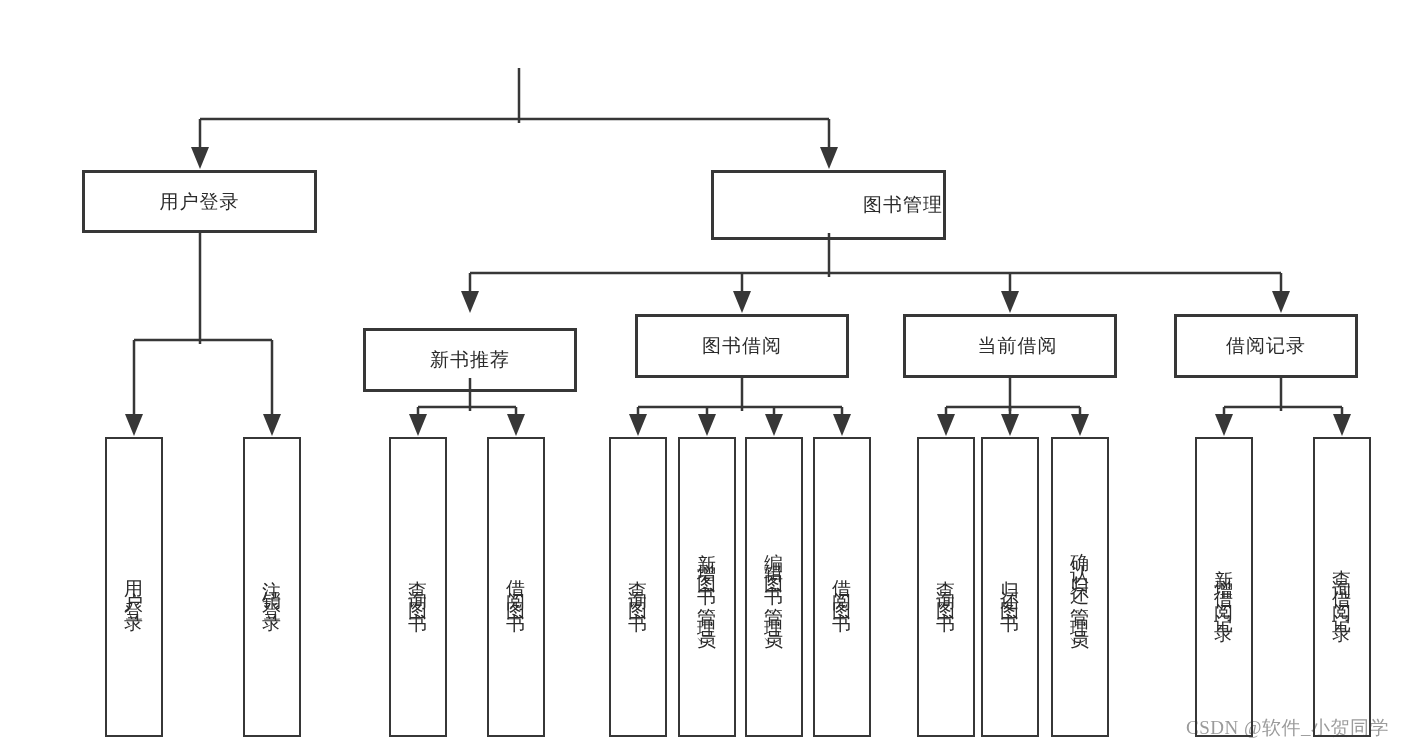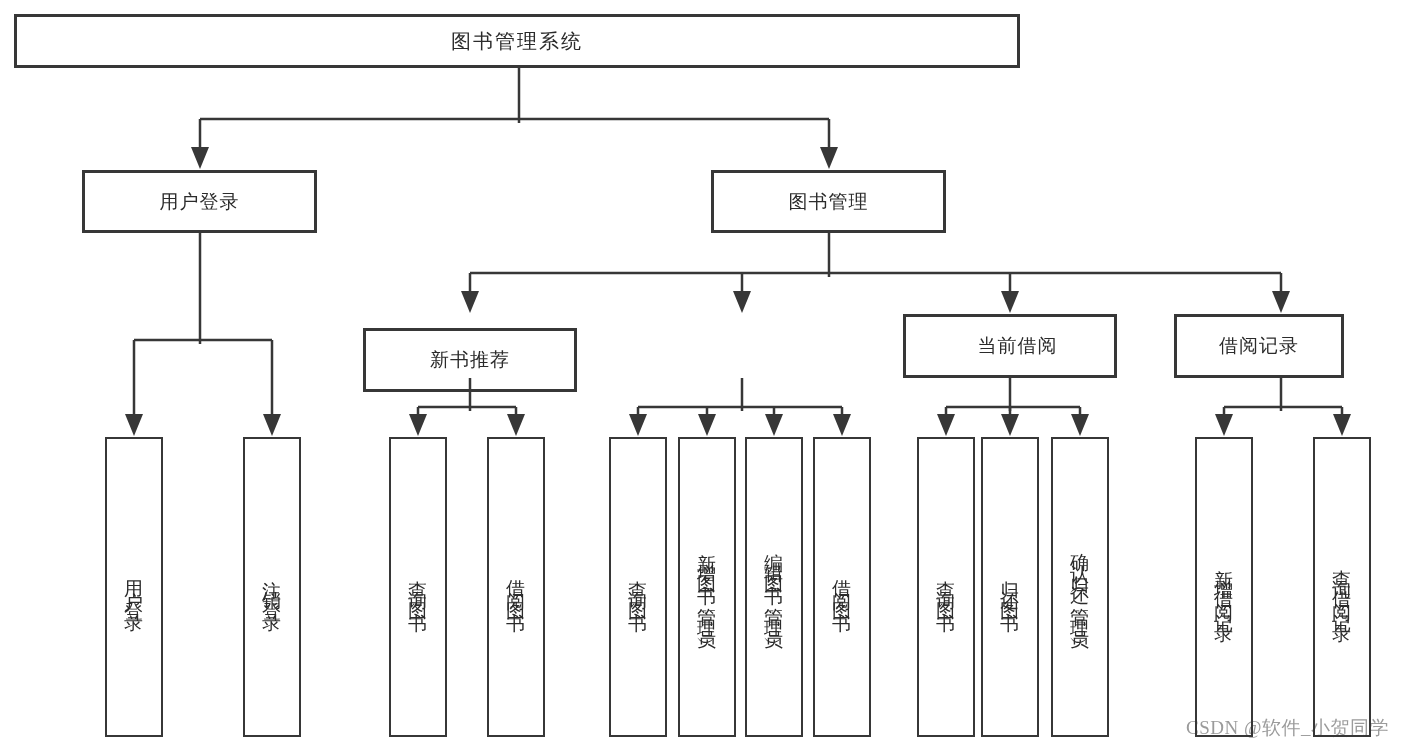--- a/index.html
+++ b/index.html
@@ -132,38 +132,38 @@
       <polygon points="774,436 765,414 783,414"></polygon>
       <polygon points="842,436 833,414 851,414"></polygon>
       <polygon points="946,436 937,414 955,414"></polygon>
       <polygon points="1010,436 1001,414 1019,414"></polygon>
       <polygon points="1080,436 1071,414 1089,414"></polygon>
       <polygon points="1224,436 1215,414 1233,414"></polygon>
       <polygon points="1342,436 1333,414 1351,414"></polygon>
     </g>
   </svg>
 
-  <div class="box lvl1" style="left:14px; top:14px; width:1006px; height:54px;">
-    <span>图书管理系统</span>
-  </div>
 
   <div class="box lvl2" style="left:82px; top:170px; width:235px; height:63px;">
     <span>用户登录</span>
   </div>
-  <div class="box lvl2" style="left:711px; top:170px; width:235px; height:63px;">
+  <div class="box lvl2" style="left:711px; top:170px; width:235px; height:70px;justify-content:flex-end;">
     <span>图书管理</span>
   </div>
 
   <div class="box lvl3" style="left:363px; top:328px; width:214px; height:64px;">
     <span>新书推荐</span>
   </div>
+  <div class="box lvl3" style="left:635px; top:314px; width:214px; height:64px;">
+    <span>图书借阅</span>
+  </div>
   <div class="box lvl3" style="left:903px; top:314px; width:214px; height:64px;padding-left:15px;">
     <span>当前借阅</span>
   </div>
-  <div class="box lvl3" style="left:1174px; top:314px; width:170px; height:64px;">
+  <div class="box lvl3" style="left:1174px; top:314px; width:184px; height:64px;">
     <span>借阅记录</span>
   </div>
 
   <div class="box leaf" style="left:105px; top:437px; width:58px; height:300px;">
     <span>用户登录</span>
   </div>
   <div class="box leaf" style="left:243px; top:437px; width:58px; height:300px;">
     <span>注销登录</span>
   </div>
 

